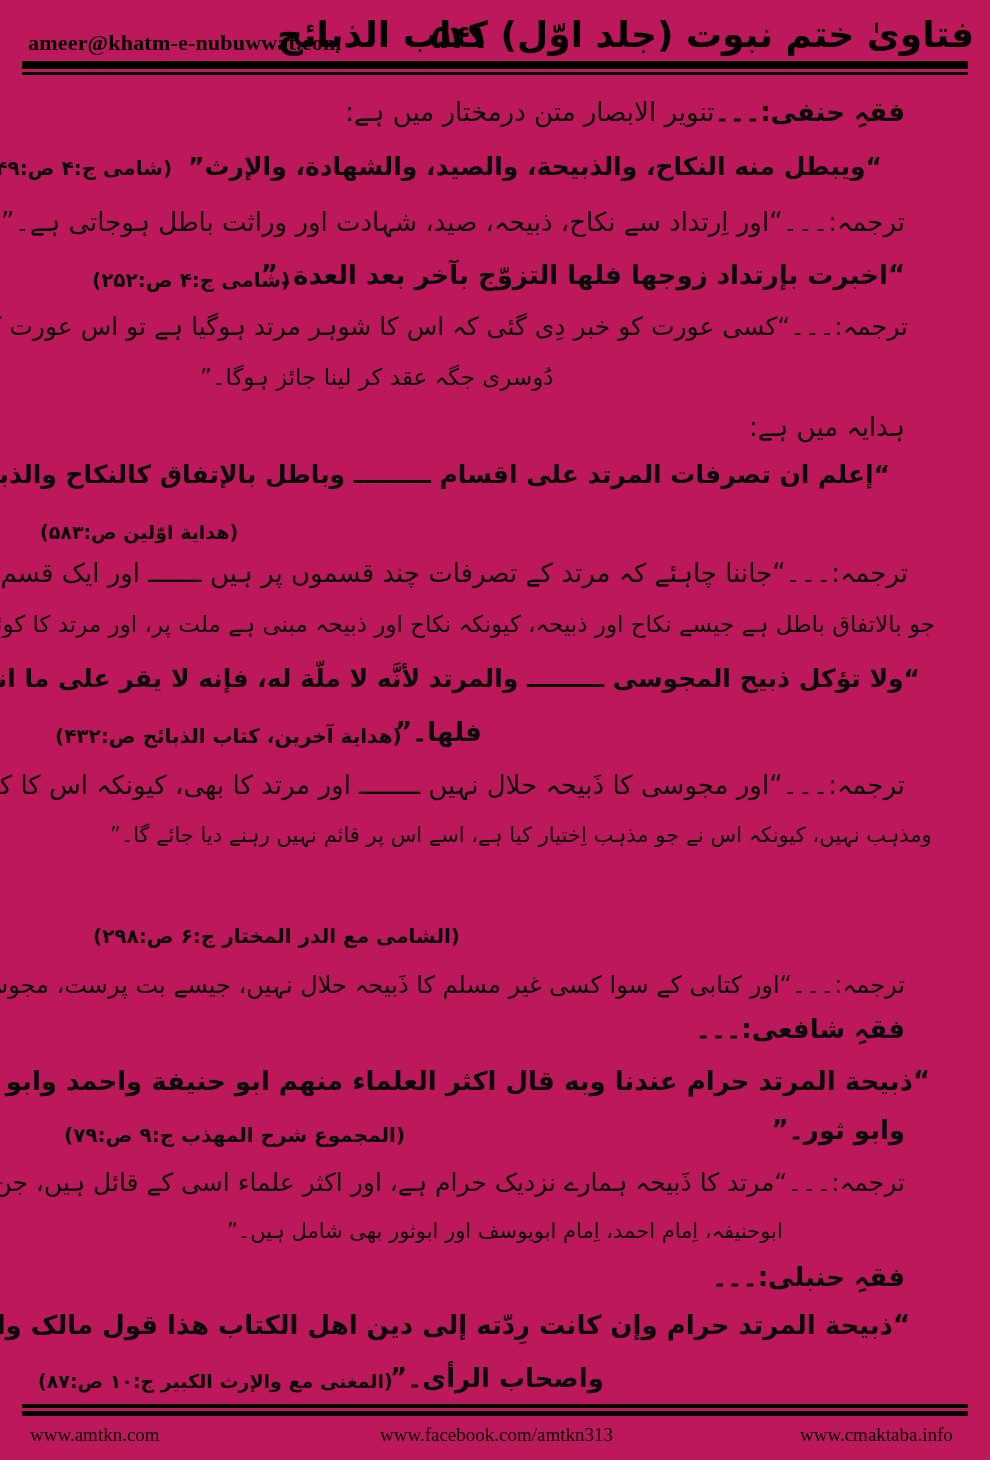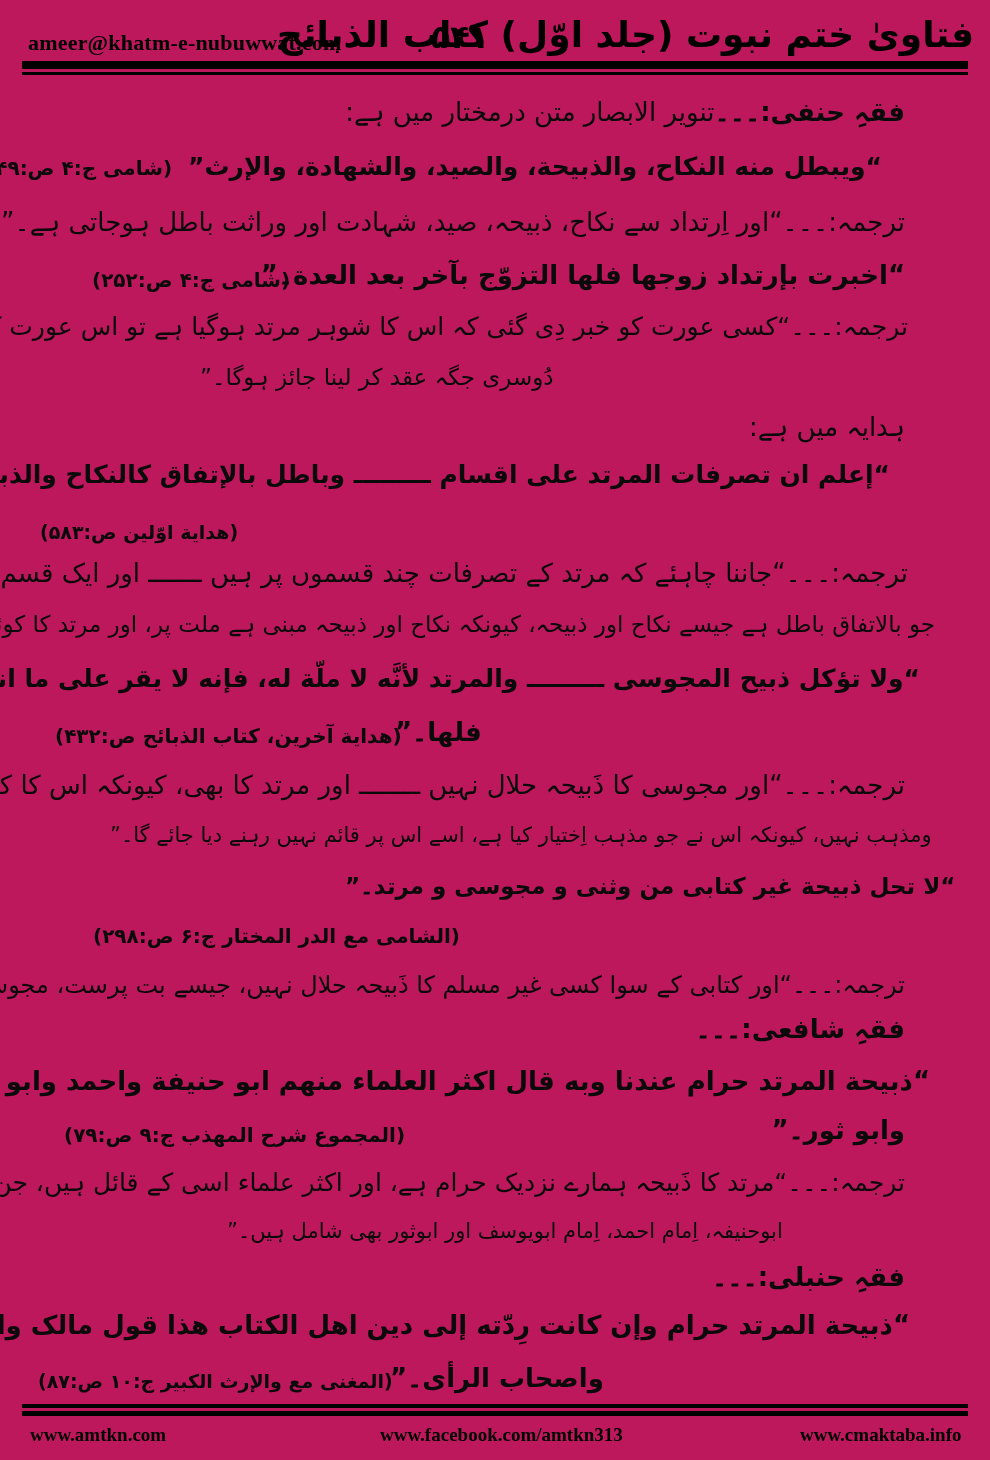--- a/index.html
+++ b/index.html
@@ -11,21 +11,21 @@
   .sm{font-size:23px;}
   .head{font-weight:bold;}
   .cite{position:absolute;white-space:nowrap;direction:rtl;font-weight:bold;font-size:20px;color:#0a0a0a;}
   .cite-in{font-weight:bold;font-size:20px;margin-right:16px;}
   .rule{position:absolute;left:22px;right:22px;background:#000;}
   .hdr-email{position:absolute;top:30px;left:28px;font-family:"Liberation Serif",serif;
              font-weight:bold;font-size:22px;letter-spacing:0.2px;}
   .hdr-num{position:absolute;top:18px;left:415px;width:90px;text-align:center;
            font-size:32px;font-weight:bold;direction:rtl;}
   .hdr-title{position:absolute;top:14px;right:16px;font-size:36px;font-weight:bold;direction:rtl;}
-  .ftr{position:absolute;top:1424px;font-family:"Liberation Serif",serif;font-weight:bold;font-size:19px;}
+  .ftr{position:absolute;top:1424px;font-family:"Liberation Serif",serif;font-weight:normal;font-size:19px;}
 </style>
 </head>
 <body>
 
 <div id="page">
 
   <div class="hdr-email">ameer@khatm-e-nubuwwat.com</div>
   <div class="hdr-num">۵۴۱</div>
   <div class="hdr-title">فتاویٰ ختم نبوت (جلد اوّل) کتاب الذبائح</div>
   <div class="rule" style="top:61px;height:8px;"></div>
@@ -56,21 +56,20 @@
   <div class="ln u" style="top:558px;right:82px">ترجمہ:۔۔۔“جاننا چاہئے کہ مرتد کے تصرفات چند قسموں پر ہیں ـــــــ اور ایک قسم وہ ہے</div>
   <div class="ln u sm" style="top:611px;right:55px">جو بالاتفاق باطل ہے جیسے نکاح اور ذبیحہ، کیونکہ نکاح اور ذبیحہ مبنی ہے ملت پر، اور مرتد کا کوئی دِین نہیں ہوتا۔”</div>
 
   <div class="ln a" style="top:664px;right:70px;font-size:25px">“ولا تؤکل ذبیح المجوسی ـــــــــ والمرتد لأنَّه لا ملّة له، فإنه لا یقر علی ما انتقل</div>
   <div class="ln a" style="top:717px;left:395px">فلها۔”</div>
   <div class="cite" style="top:724px;left:55px">(هدایة آخرین، کتاب الذبائح ص:۴۳۲)</div>
 
   <div class="ln u" style="top:770px;right:85px">ترجمہ:۔۔۔“اور مجوسی کا ذَبیحہ حلال نہیں ــــــــ اور مرتد کا بھی، کیونکہ اس کا کوئی دِین</div>
   <div class="ln u" style="top:823px;left:110px;font-size:21px">ومذہب نہیں، کیونکہ اس نے جو مذہب اِختیار کیا ہے، اسے اس پر قائم نہیں رہنے دیا جائے گا۔”</div>
 
-  <div class="ln a" style="top:873px;left:345px;font-size:23px">“لا تحل ذبیحة غیر کتابی من وثنی و مجوسی و مرتد۔”</div>
   <div class="cite" style="top:924px;left:93px">(الشامی مع الدر المختار ج:۶ ص:۲۹۸)</div>
 
   <div class="ln u" style="top:971px;right:85px;font-size:24px">ترجمہ:۔۔۔“اور کتابی کے سوا کسی غیر مسلم کا ذَبیحہ حلال نہیں، جیسے بت پرست، مجوسی اور مرتد۔”</div>
 
   <div class="ln u head" style="top:1014px;right:85px">فقہِ شافعی:۔۔۔</div>
 
   <div class="ln a" style="top:1066px;right:60px">“ذبیحة المرتد حرام عندنا وبه قال اکثر العلماء منهم ابو حنیفة واحمد وابو یوسف</div>
   <div class="ln a" style="top:1115px;right:85px">وابو ثور۔”</div>
   <div class="cite" style="top:1123px;left:64px">(المجموع شرح المهذب ج:۹ ص:۷۹)</div>
 

